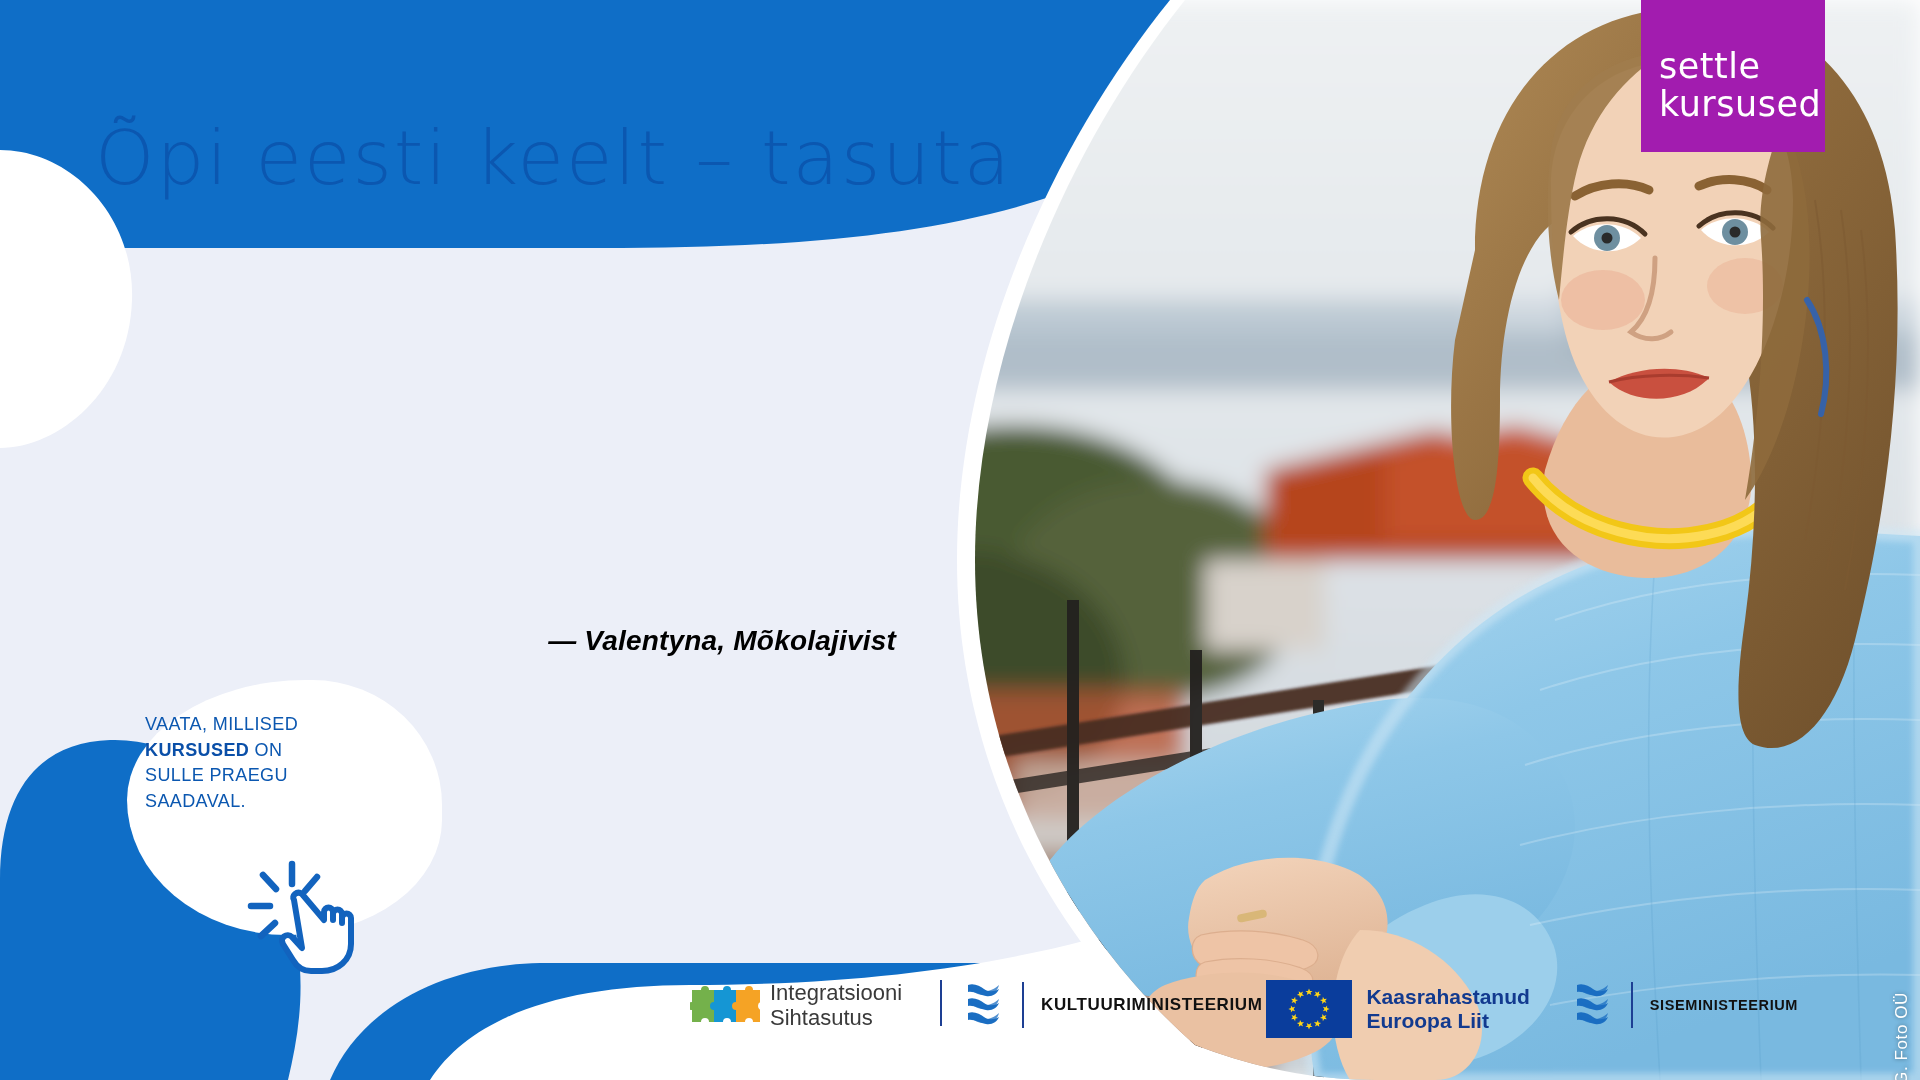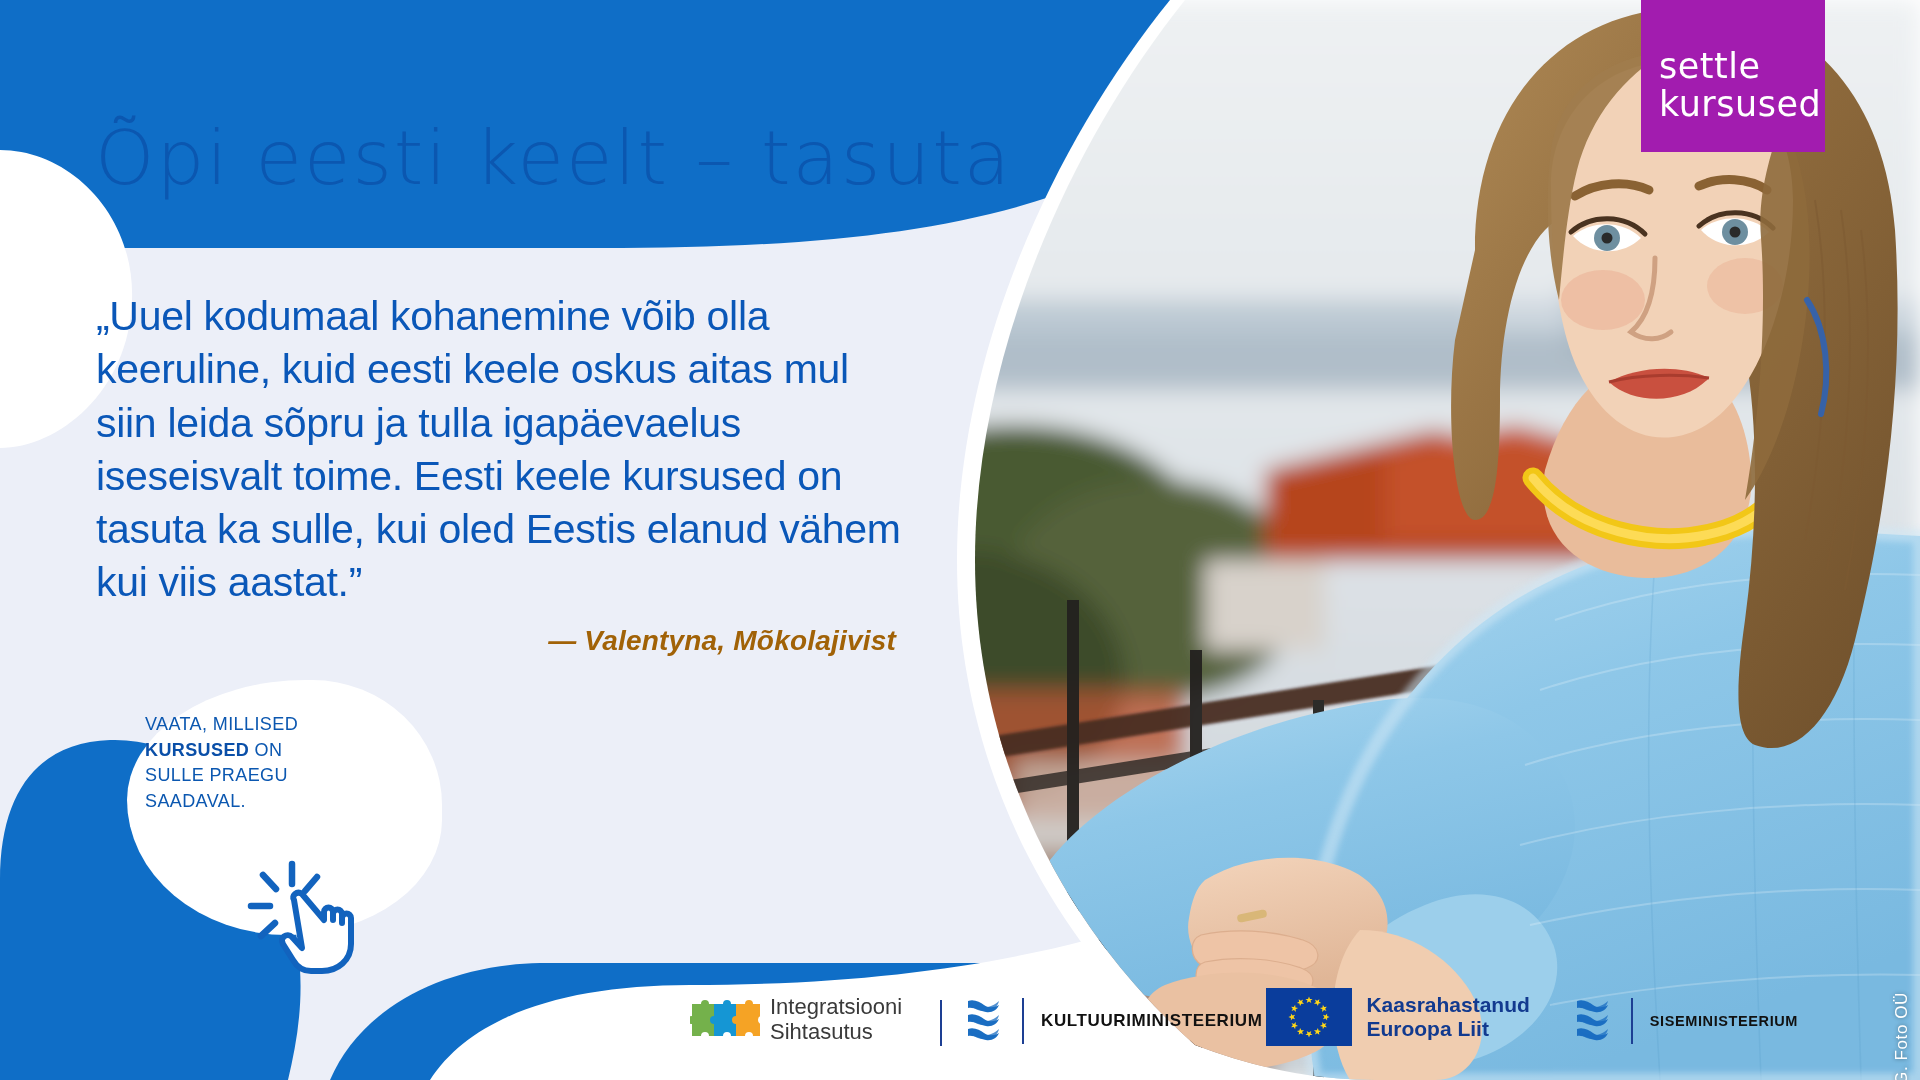--- a/index.html
+++ b/index.html
@@ -38,21 +38,21 @@
     position:absolute;left:96px;top:290px;width:820px;
     font-size:41px;line-height:1.30;
     color:#0a57b8;
     font-weight:400;
     letter-spacing:-0.3px;
   }
   .attrib{
     position:absolute;left:96px;top:625px;width:800px;
     text-align:right;
     font-size:28px;font-weight:bold;font-style:italic;
-    color:#a16207;letter-spacing:0.2px;
+    color:#000000;letter-spacing:0.2px;
   }
 
   
   .bubble{
     position:absolute;left:127px;top:680px;width:315px;height:255px;
     background:#ffffff;
     border-radius:58% 42% 50% 52% / 48% 50% 46% 54%;
   }
   .bubble-text{
     position:absolute;left:145px;top:712px;width:300px;
@@ -70,21 +70,21 @@
   .logo-text{
     position:absolute;left:18px;top:48px;
     color:#ffffff;font-size:35px;line-height:1.08;font-weight:400;
     letter-spacing:0.5px;
     font-family:"DejaVu Sans","Liberation Sans",sans-serif;
   }
 
   
   .footer-bar{
     position:absolute;left:690px;top:980px;height:66px;
-    display:flex;align-items:flex-end;gap:4px;
+    display:flex;align-items:flex-start;gap:4px;
   }
   .f-group{display:flex;align-items:center;}
   .f-sep{width:2px;height:46px;background:#1d3f93;margin:0 17px;}
   .min-label{
     font-size:12.5px;color:#111111;font-weight:bold;
     letter-spacing:0.6px;white-space:nowrap;
   }
   .ints-text{
     font-size:22px;line-height:1.12;color:#3a3a3a;font-weight:400;margin-left:10px;white-space:nowrap;
   }
@@ -288,21 +288,20 @@
 
         <path d="M852,300 C872,330 876,376 866,414" stroke="#2f63b5" stroke-width="6" fill="none" stroke-linecap="round" opacity=".9"></path>
       </g>
     </svg>
 
     <div class="credit">Foto: A.G. Foto OÜ</div>
   </div>
 
   <div class="headline">Õpi eesti keelt – tasuta</div>
 
-  <div class="quote">„Uuel kodumaal kohanemine võib olla keeruline, kuid eesti keele oskus aitas mul siin leida sõpru ja tulla igapäevaelus iseseisvalt toime. Eesti keele kursused on tasuta ka sulle, kui oled Eestis elanud vähem kui viis aastat.”</div>
   <div class="attrib">— Valentyna, Mõkolajivist</div>
 
   <div class="bubble"></div>
   <div class="bubble-text">
     <span>VAATA, MILLISED</span><br>
     <b>KURSUSED</b><span> ON</span><br>
     <span>SULLE PRAEGU</span><br>
     <span>SAADAVAL.</span>
   </div>
 

